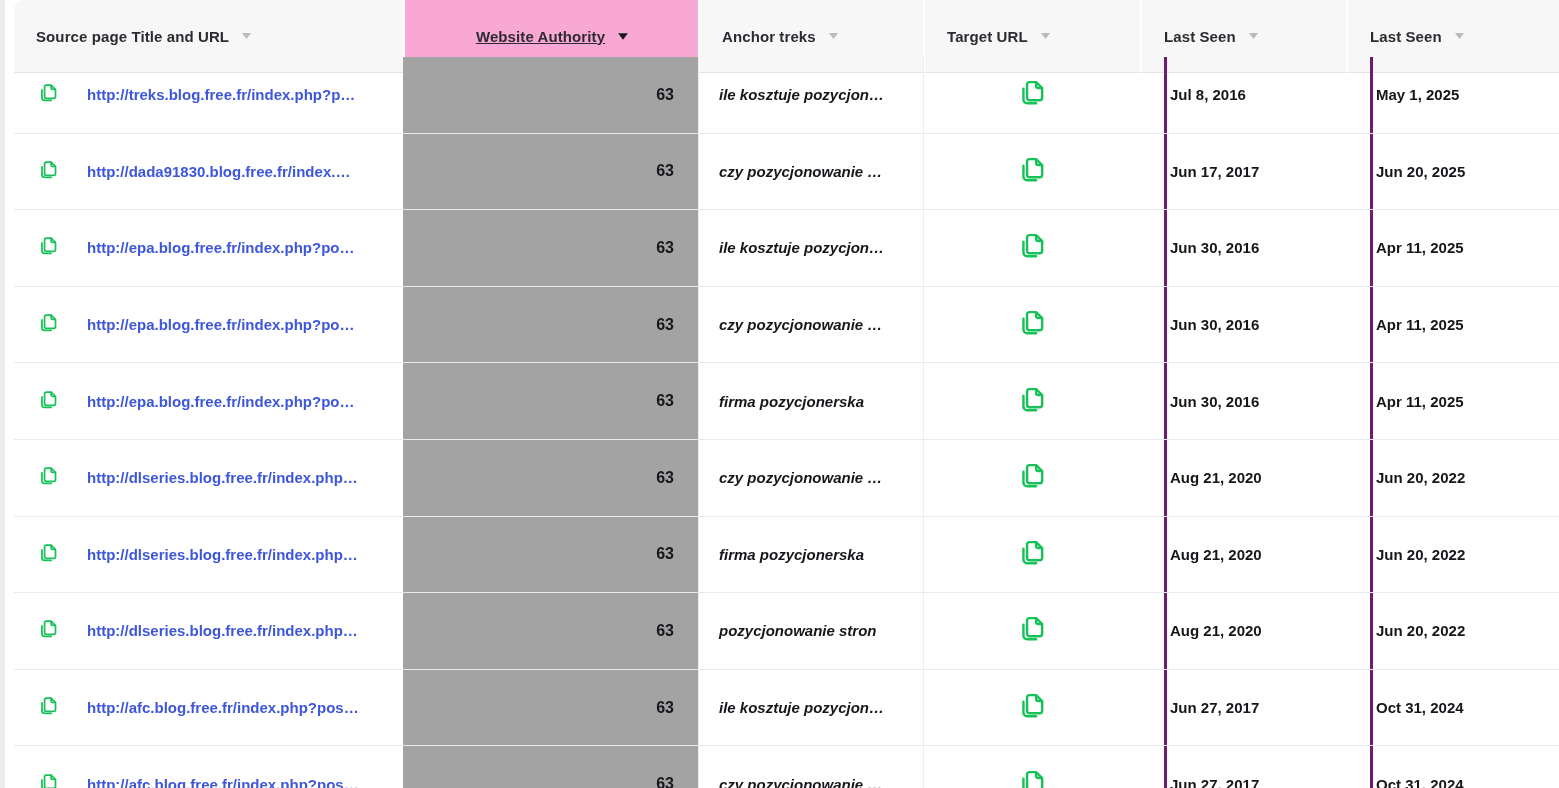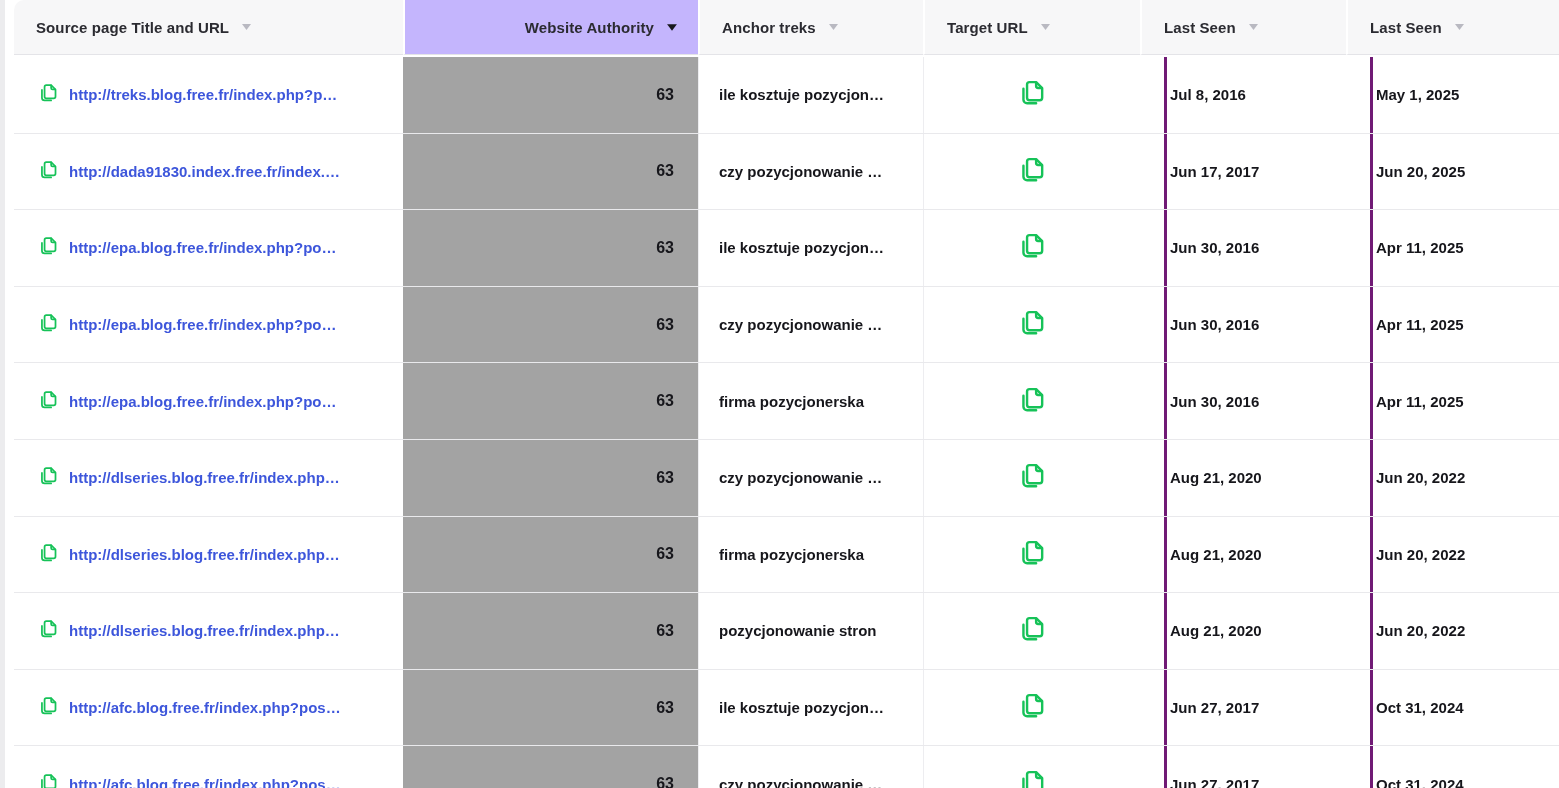--- a/index.html
+++ b/index.html
@@ -20,61 +20,62 @@
   }
   .grid-row {
     display: grid;
     grid-template-columns: 389px 295px 225px 217px 206px 213px;
   }
   
   .thead { height: 55px; }
   .th {
     background: #f7f7f8;
     display: flex; align-items: center;
-    height: 55px;
+    height: 73px;
     font-size: 15px; font-weight: 600; color: #2b2b31;
     letter-spacing: .1px;
     border-bottom: 1px solid #e4e4e8;
     cursor: pointer;
     padding: 0 18px 0 22px;
     gap: 12px;
   }
   .th + .th { border-left: 2px solid #ffffff; }
   .th--first { border-top-left-radius: 10px; }
   .th--authority {
-    background: #c4b5fd;
-    justify-content: flex-end;
+    background: #f9a8d4;
+    justify-content: center;
     padding-right: 20px;
+    text-decoration: underline;
   }
   .th--center { justify-content: flex-start; }
   .sort-arrow { flex: 0 0 auto; display: inline-flex; }
   .sort-arrow svg { display: block; }
   .arrow-gray { fill: #b9b9c1; }
   .arrow-black { fill: #17171c; }
   
   .tbody { display: block; }
   .tr {
     height: 76.6px;
     border-bottom: 1px solid #e9e9ec;
   }
   .tr:first-child { margin-top: 2px; }
   .td {
     display: flex; align-items: center;
     height: 100%;
     font-size: 15px; font-weight: 700; color: #16161b;
     overflow: hidden; white-space: nowrap;
   }
-  .td--source { padding-left: 24px; gap: 10px; }
+  .td--source { padding-left: 24px; gap: 28px; }
   .td--authority {
     background: #a3a3a3;
     justify-content: flex-end;
     padding-right: 24px;
     font-size: 16px;
   }
-  .td--anchor { padding-left: 20px; border-left: 1px solid #ededf0; }
+  .td--anchor { padding-left: 20px; border-left: 1px solid #ededf0; font-style: italic; }
   .td--target { justify-content: center; border-left: 1px solid #ededf0; }
   .td--date { padding-left: 3px; border-left: 3px solid #701a75; margin-left: 24px; }
   .source-link {
     color: #3d56db; text-decoration: none;
     font-size: 15px; font-weight: 700;
     overflow: hidden; text-overflow: ellipsis;
   }
   .copy-btn {
     background: none; border: none; padding: 0;
     cursor: pointer; display: inline-flex; flex: 0 0 auto;
@@ -190,21 +191,21 @@
 
     <div class="grid-row tr">
       <div class="td td--source">
         <button class="copy-btn">
           <span>
             <svg width="21" height="22" viewBox="0 0 24 24">
                 <use href="#copy-pages"></use>
               </svg>
           </span>
         </button>
-        <a class="source-link" href="#">http://dada91830.index.free.fr/index.…</a>
+        <a class="source-link" href="#">http://dada91830.blog.free.fr/index.…</a>
       </div>
       <div class="td td--authority">
         <span>63</span>
       </div>
       <div class="td td--anchor">
         <span>czy pozycjonowanie …</span>
       </div>
       <div class="td td--target">
         <button class="copy-btn">
           <span>

